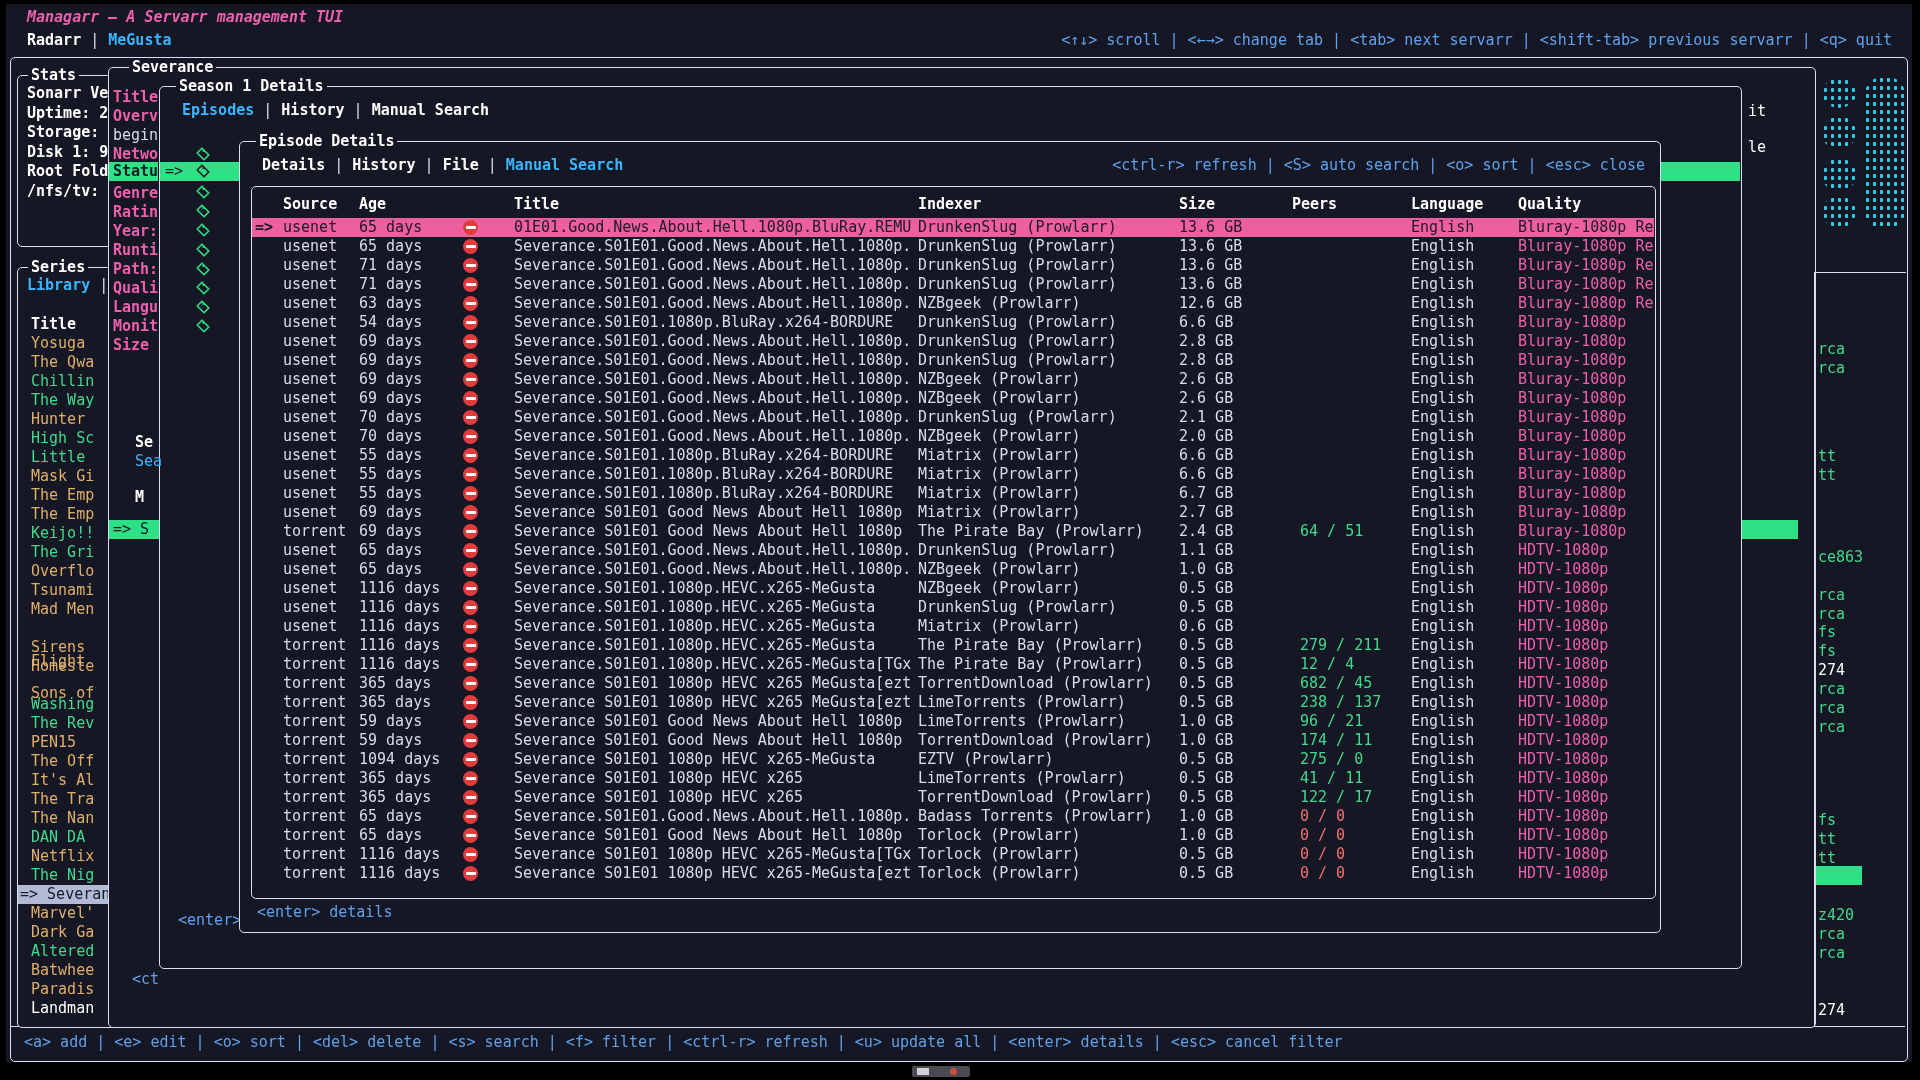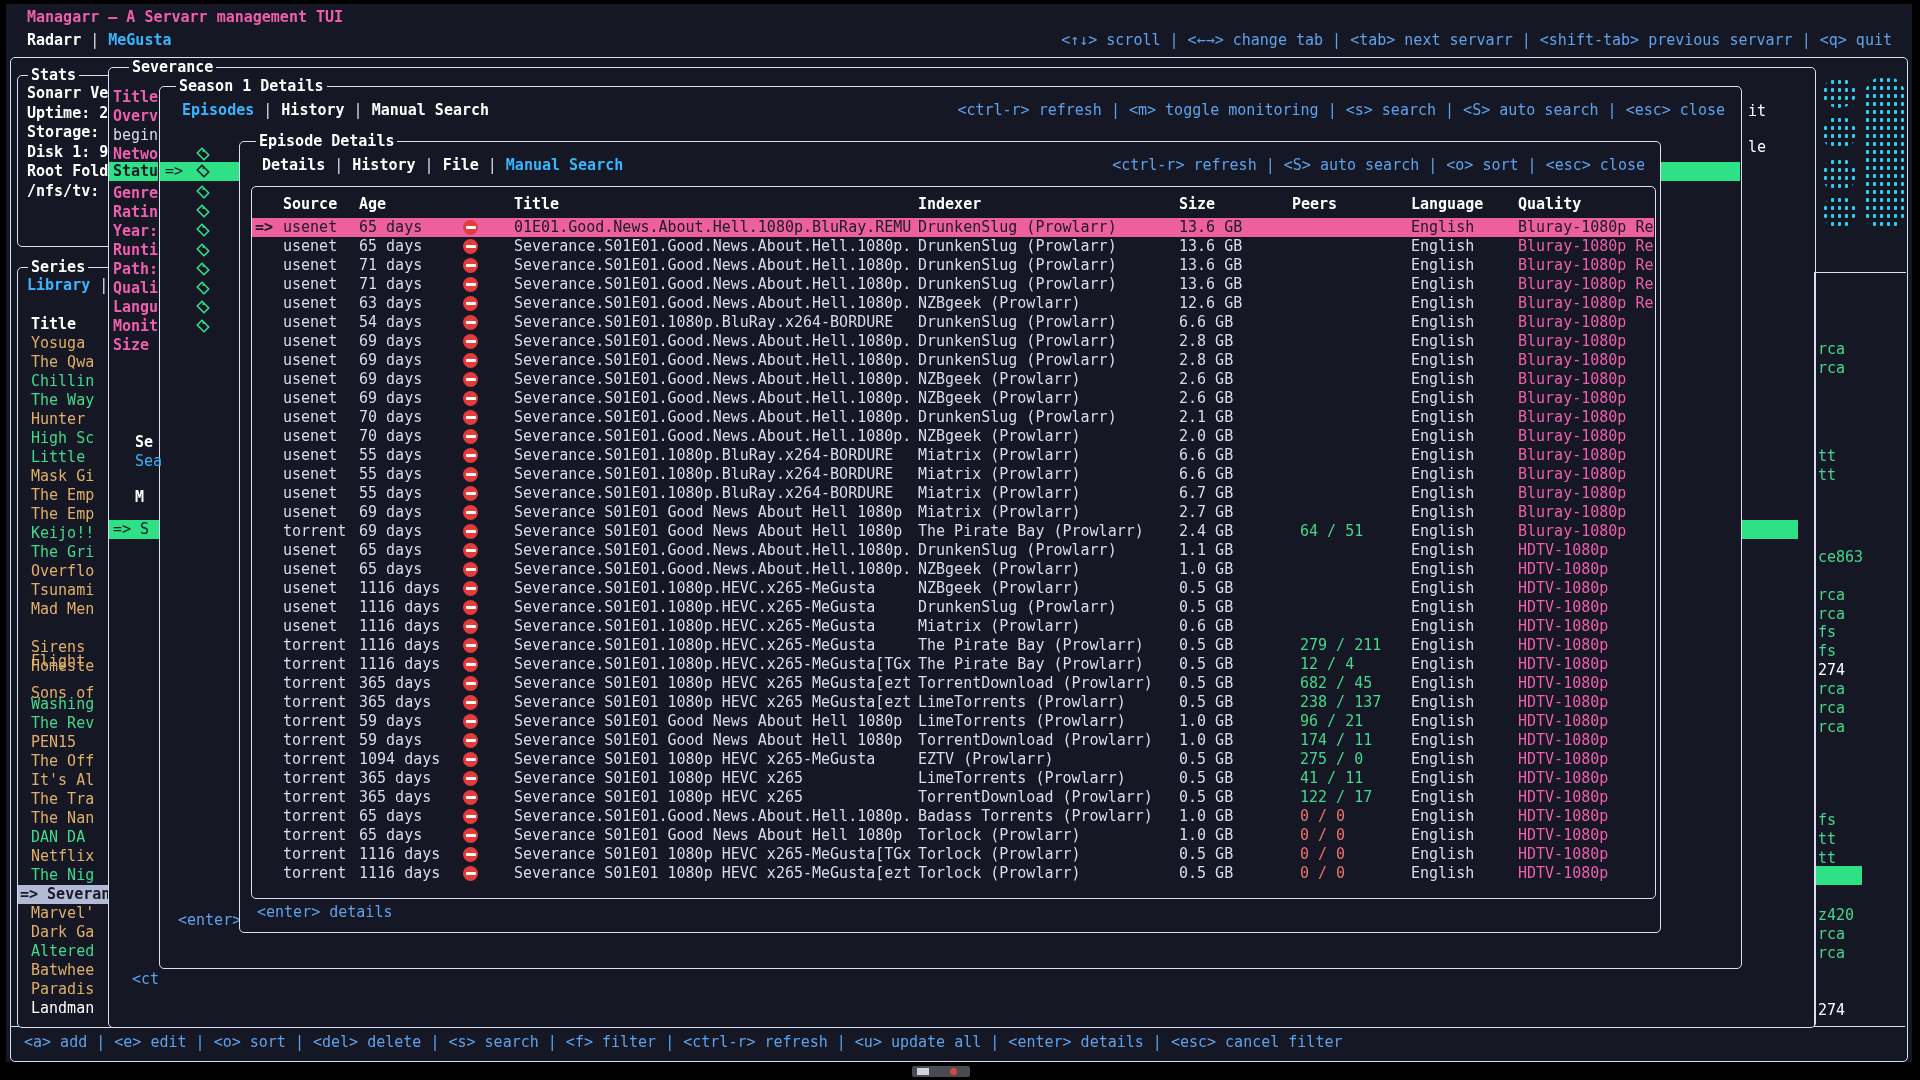--- a/index.html
+++ b/index.html
@@ -4,27 +4,27 @@
 <style>
   html,body{margin:0;padding:0;background:#000;}
   #screen{position:relative;width:1920px;height:1080px;background:#000;overflow:hidden;
           font-family:"DejaVu Sans Mono",monospace;}
   #term-bg{position:absolute;left:6px;top:4px;width:1906px;height:1058px;background:#161724;}
   .box{position:absolute;background:#161724;border:1px solid #d9def2;border-radius:5px;}
   .btitle{position:absolute;background:#161724;padding:0 3px;color:#fff;font-weight:bold;
           font-size:15px;line-height:18px;white-space:pre;}
   .txt{position:absolute;font-size:15px;line-height:19px;white-space:pre;color:#d8dcf0;}
   .layer{position:absolute;left:0;top:0;width:1920px;height:1080px;pointer-events:none;}
-  .bold{font-weight:bold}.italic{}
+  .bold{font-weight:bold}.italic{font-style:italic}
   .pink{color:#ee5fae}.blue{color:#5ea2ec}.cyan{color:#38b6ff}.green{color:#41d98c}
   .yellow{color:#e0af68}.white{color:#fff}.dim{color:#d8dcf0}
   .rightalign{text-align:right;}
   .hline{position:absolute;height:1px;background:#d9def2;}
   .vline{position:absolute;width:1px;background:#d9def2;}
-  .selrow{position:absolute;height:19px;background:#b3bad6;font-size:15px;line-height:19px;white-space:pre;font-weight:bold;}
+  .selrow{position:absolute;height:19px;background:#b3bad6;font-size:15px;line-height:19px;white-space:pre;}
   .greenbar{position:absolute;height:19px;background:#2ee086;font-size:15px;line-height:19px;white-space:pre;}
   .darktext{color:#191a28;}
   .wtab{color:#fff;font-weight:bold;white-space:pre;}
   .wtab.active{color:#38b6ff;}
   .sep{color:#d8dcf0;white-space:pre;}
   .hdrcell{position:absolute;color:#fff;font-weight:bold;font-size:15px;line-height:19px;white-space:pre;}
   .rrow{position:absolute;left:252px;width:1402px;height:19px;font-size:15px;line-height:19px;
         white-space:pre;color:#d8dcf0;}
   .rrow.rsel{background:#ee5f9e;color:#191a28;}
   .rc{position:absolute;top:0;height:19px;overflow:hidden;}
@@ -154,21 +154,20 @@
     </div>
   <div class="greenbar" style="left:1816px;top:866px;width:46px"></div>
 
   <div class="greenbar" style="left:109px;top:520px;width:50px"><span class="darktext" style="padding-left:4px">=&gt; S</span></div>
   <div class="greenbar" style="left:1741px;top:520px;width:57px"></div>
 
   <div class="box" style="left:159px;top:86px;width:1581px;height:881px">
     <div class="btitle" style="left:16px;top:-10px">Season 1 Details</div>
   </div>
   <div class="txt" style="left:182px;top:101px" id="season-tabs"><span class="wtab active">Episodes</span><span class="sep"> | </span><span class="wtab">History</span><span class="sep"> | </span><span class="wtab">Manual Search</span></div>
-  <div class="txt blue rightalign" style="right:195px;top:101px">&lt;ctrl-r&gt; refresh | &lt;m&gt; toggle monitoring | &lt;s&gt; search | &lt;S&gt; auto search | &lt;esc&gt; close</div>
   <div class="layer" id="episode-flags">
       <div class="flagwrap" style="left: 196px; top: 146px;"><svg width="14" height="14" viewBox="0 0 14 14">
           <path d="M1.2 6 L6 1.2 L12.8 8 L8 12.8 Z" fill="none" stroke="#2ee086" stroke-width="1.6" stroke-linejoin="round"></path>
           <circle cx="7.4" cy="4" r="1.1" fill="#2ee086"></circle>
         </svg></div>
       <div class="flagwrap" style="left: 196px; top: 184px;"><svg width="14" height="14" viewBox="0 0 14 14">
           <path d="M1.2 6 L6 1.2 L12.8 8 L8 12.8 Z" fill="none" stroke="#2ee086" stroke-width="1.6" stroke-linejoin="round"></path>
           <circle cx="7.4" cy="4" r="1.1" fill="#2ee086"></circle>
         </svg></div>
       <div class="flagwrap" style="left: 196px; top: 203px;"><svg width="14" height="14" viewBox="0 0 14 14">

